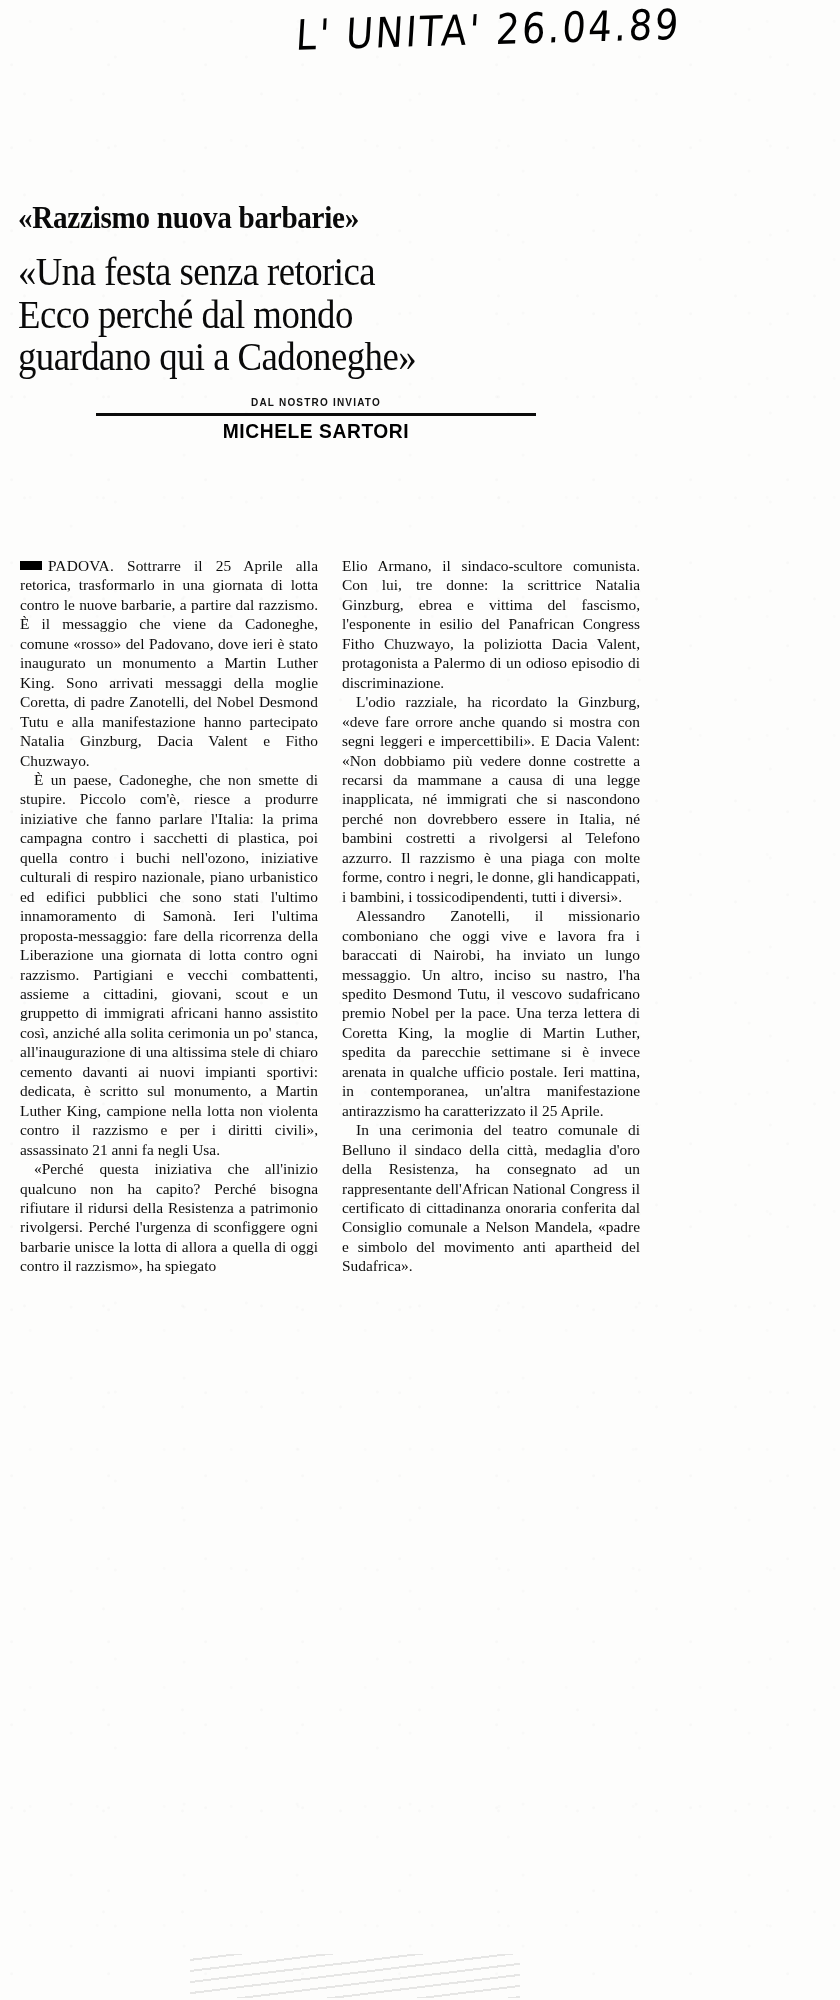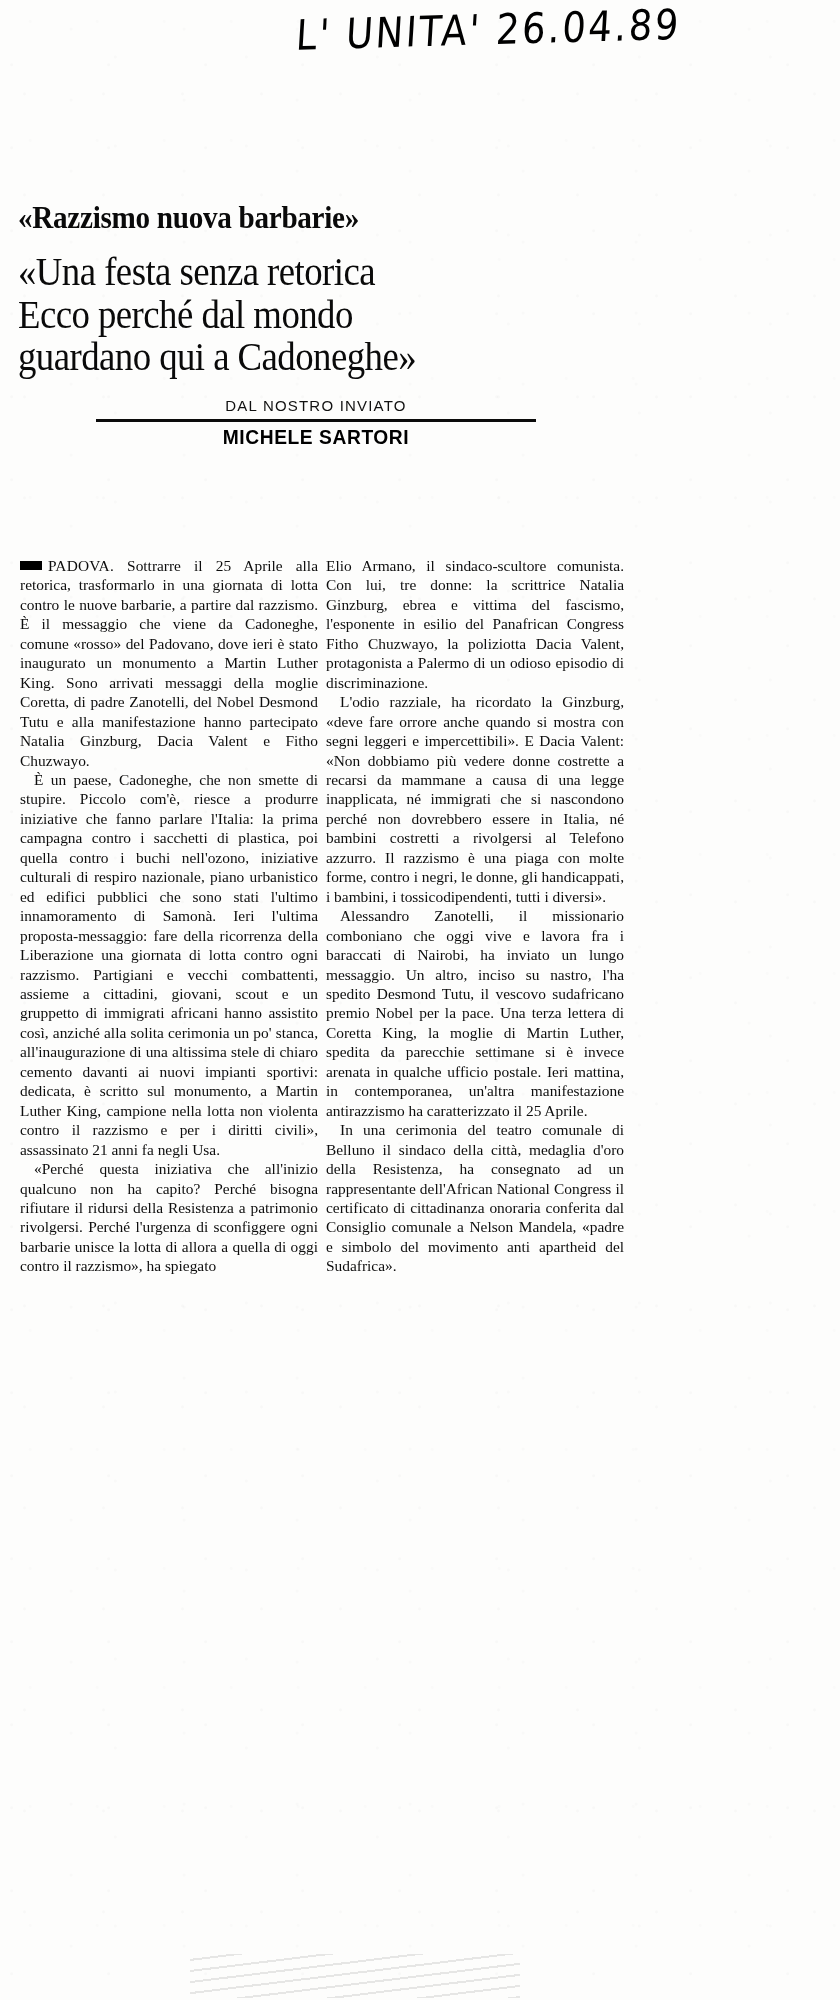--- a/index.html
+++ b/index.html
@@ -85,22 +85,22 @@
 
   
   .byline {
     margin-top: 18px;
     width: 440px;
     margin-left: 78px;
     text-align: center;
   }
   .byline-role {
     font-family: "Liberation Sans", sans-serif;
-    font-size: 15px;
-    font-weight: 400;
+    font-size: 10px;
+    font-weight: 700;
     letter-spacing: 1.2px;
     color: #111;
   }
   .byline-rule {
     height: 3px;
     background: #0b0b0b;
     margin: 5px 0 4px 0;
   }
   .byline-author {
     font-family: "Liberation Sans", sans-serif;
@@ -111,21 +111,21 @@
     transform: scaleX(0.96);
   }
 
   
   .columns {
     position: absolute;
     left: 20px;
     top: 556px;
     width: 620px;
     display: flex;
-    gap: 8px;
+    gap: 24px;
   }
   .col {
     width: 298px;
     font-size: 15.4px;
     line-height: 19.45px;
     text-align: justify;
     text-justify: inter-word;
     hyphens: manual;
     font-family: "Liberation Serif", "DejaVu Serif", serif;
     color: #0d0d0d;

